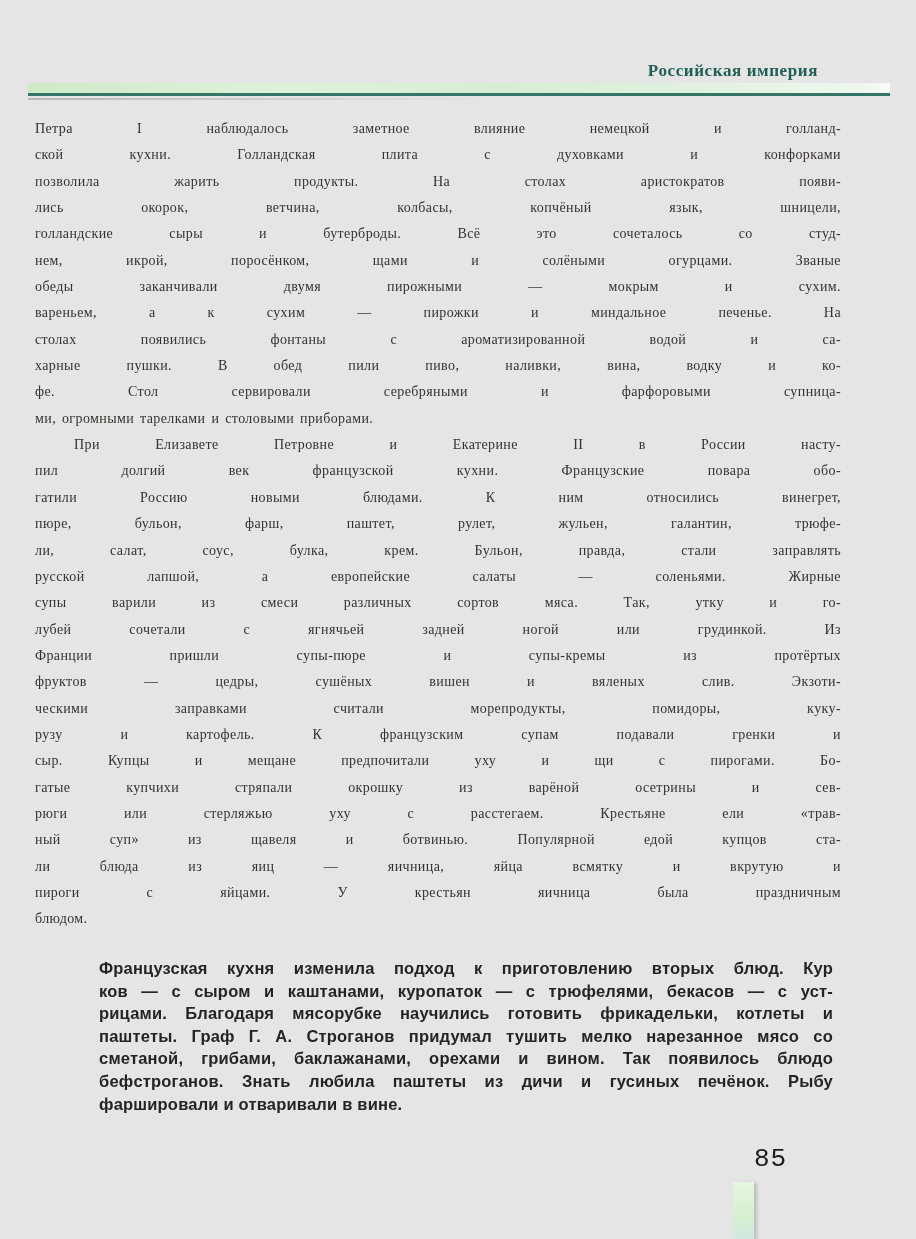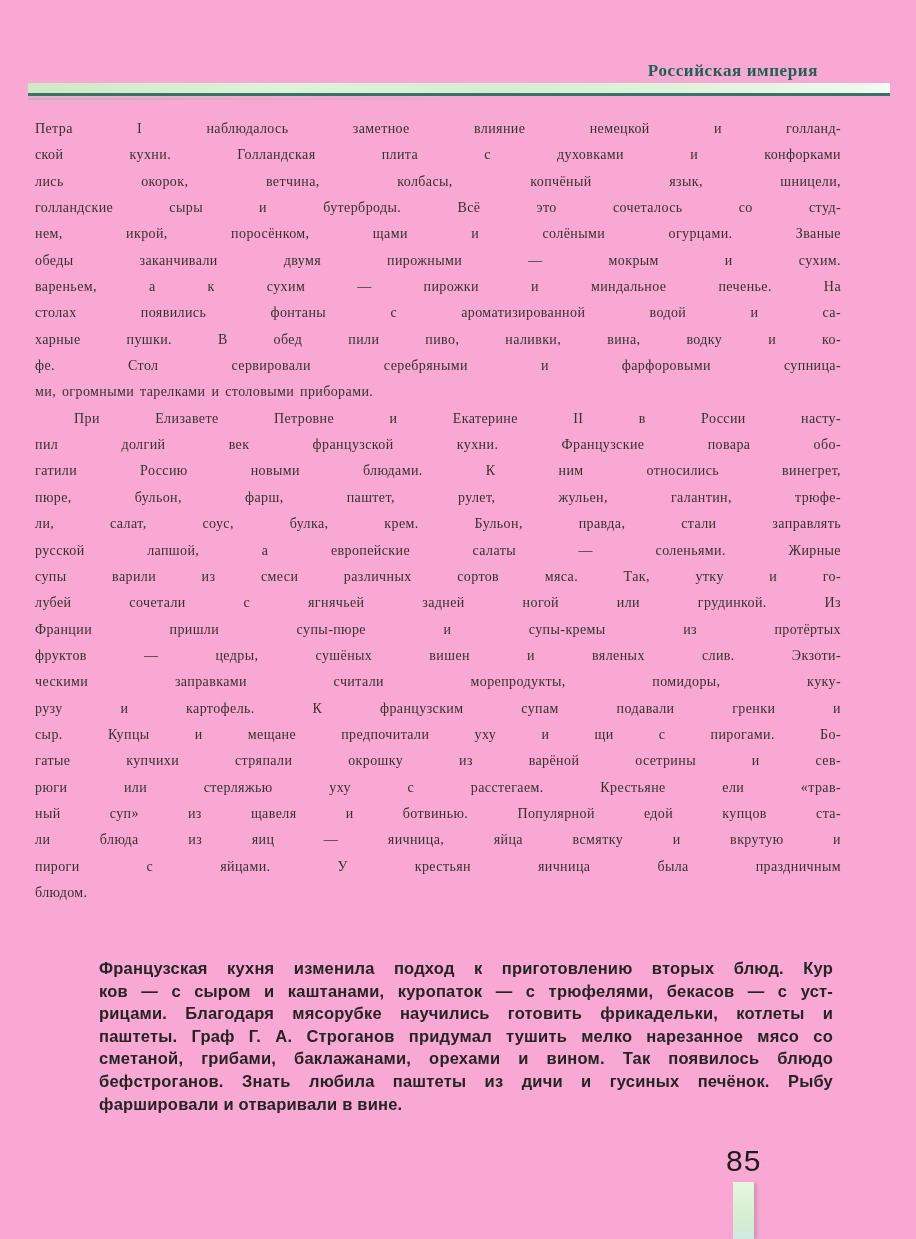--- a/index.html
+++ b/index.html
@@ -1,20 +1,20 @@
 <!DOCTYPE html>
 <html lang="ru"><head>
 <meta charset="utf-8">
 <style>
   html, body { margin: 0; padding: 0; background: #ffffff; }
   .page {
     position: relative;
     width: 916px;
     height: 1239px;
-    background: #f9a8d4;
+    background: #e5e5e5;
     overflow: hidden;
     font-family: "Liberation Serif", serif;
   }
 
   
   .header-title {
     position: absolute;
     top: 61px;
     right: 98px;
     font-family: "Liberation Serif", serif;
@@ -83,24 +83,24 @@
     text-align-last: justify;
   }
   .note-block .line.last {
     text-align: left;
     text-align-last: left;
   }
 
   
   .page-number {
     position: absolute;
-    left: 726px;
+    left: 754px;
     top: 1144px;
-    font-family: Liberation Sans, sans-serif;
-    font-size: 30px;
+    font-family: Liberation Mono, monospace;
+    font-size: 26px;
     color: #1c1c1c;
     letter-spacing: 1px;
   }
   .corner-bar {
     position: absolute;
     left: 733px;
     top: 1182px;
     width: 21px;
     height: 57px;
     background: linear-gradient(to bottom, #e7f6e0, #d5efcf 60%, #cfe9e2);
@@ -113,20 +113,21 @@
 <div class="page">
 
   <div class="header-title">Российская империя</div>
 
   <div class="header-rule"></div>
 
   <div class="body-text" id="body-text">
       <div>
         <div class="line">Петра I наблюдалось заметное влияние немецкой и голланд-</div>
         <div class="line">ской кухни. Голландская плита с духовками и конфорками</div>
+        <div class="line">позволила жарить продукты. На столах аристократов появи-</div>
         <div class="line">лись окорок, ветчина, колбасы, копчёный язык, шницели,</div>
         <div class="line">голландские сыры и бутерброды. Всё это сочеталось со студ-</div>
         <div class="line">нем, икрой, поросёнком, щами и солёными огурцами. Званые</div>
         <div class="line">обеды заканчивали двумя пирожными — мокрым и сухим.</div>
         <div class="line">вареньем, а к сухим — пирожки и миндальное печенье. На</div>
         <div class="line">столах появились фонтаны с ароматизированной водой и са-</div>
         <div class="line">харные пушки. В обед пили пиво, наливки, вина, водку и ко-</div>
         <div class="line">фе. Стол сервировали серебряными и фарфоровыми супница-</div>
         <div class="line last">ми, огромными тарелками и столовыми приборами.</div>
       </div>

